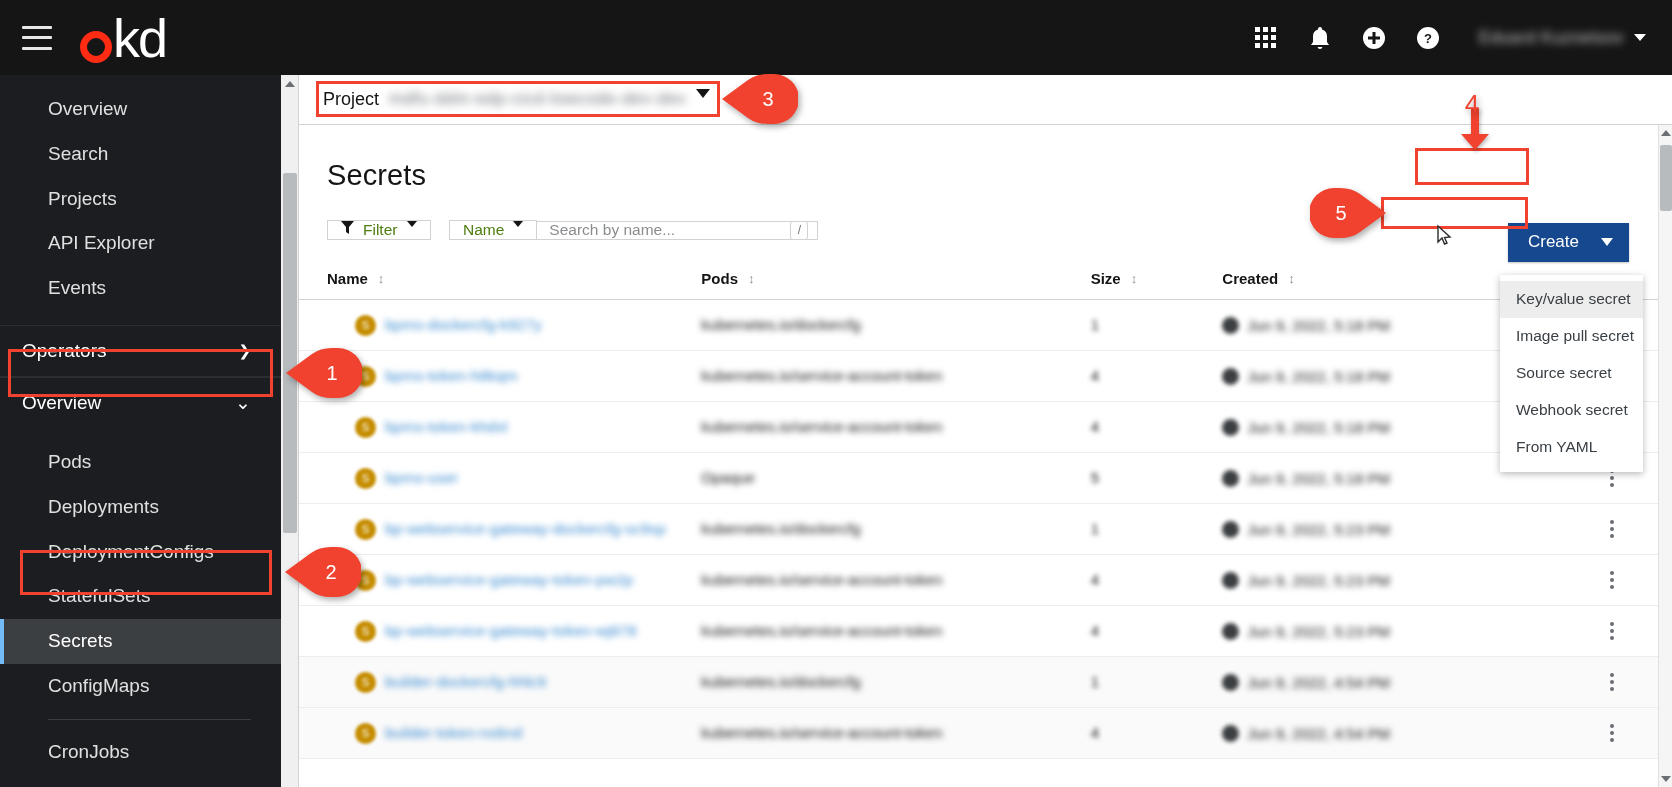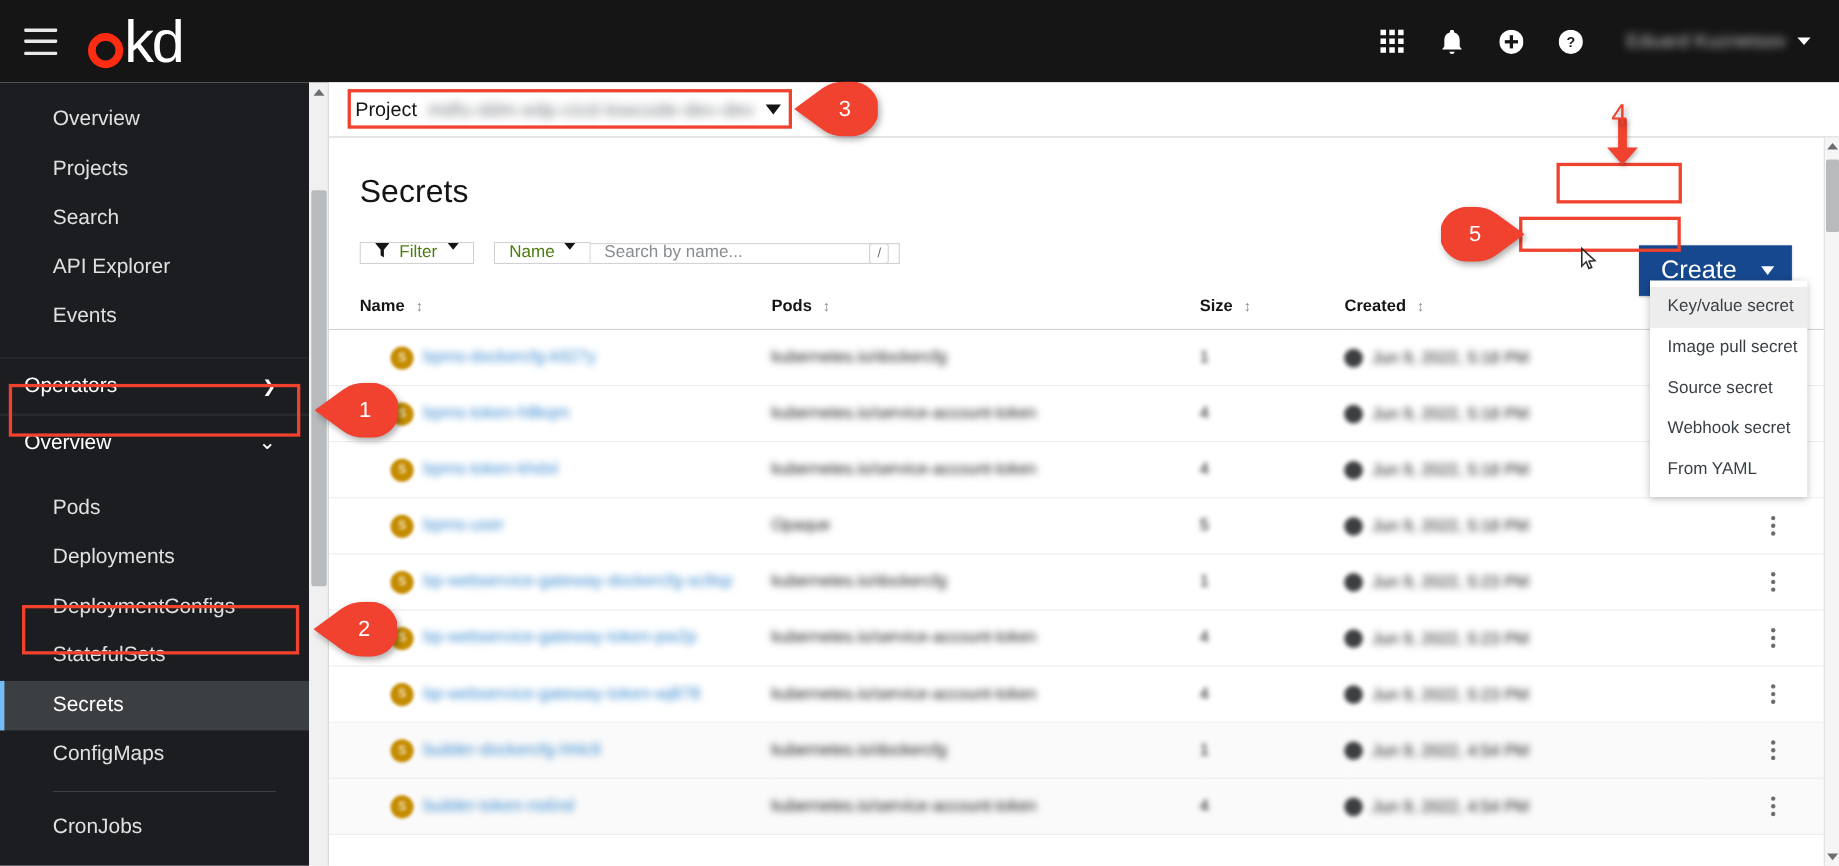--- a/index.html
+++ b/index.html
@@ -85,21 +85,21 @@
   
   .content {
     position: absolute; top: 75px; left: 299px; width: 1373px; height: 712px;
     background: #fff;
   }
   .project-bar {
     height: 50px; border-bottom: 1px solid #d2d2d2; display: flex; align-items: center;
     padding-left: 16px; background: #fff;
   }
   .project-select {
-    display: flex; align-items: center; gap: 10px; cursor: pointer;
+    display: flex; gap: 10px; cursor: pointer;
     padding: 5px 3px 5px 8px; min-width: 380px;
   }
   .project-label { font-size: 18px; color: #151515; }
   .project-value { font-size: 17px; color: #6a6e73; filter: blur(4.5px); flex: 1; user-select: none; letter-spacing: .5px; }
   .sel-caret { width: 0; height: 0; border-left: 7px solid transparent; border-right: 7px solid transparent; border-top: 9px solid #151515; }
 
   .page-body { position: relative; padding: 0 0 0 0; }
   .page-title {
     font-size: 29px; color: #151515; font-weight: 400;
     padding: 34px 0 0 28px; letter-spacing: .1px;
@@ -166,26 +166,26 @@
     background: #f5f5f5; border-left: 1px solid #e0e0e0;
   }
   .cs-thumb { position: absolute; left: 1px; top: 20px; width: 12px; height: 66px; background: #b8bbbe; border-radius: 2px; }
   .cs-arrow { position: absolute; left: 2px; width: 0; height: 0; border-left: 5px solid transparent; border-right: 5px solid transparent; }
   .cs-arrow.up { top: 5px; border-bottom: 6px solid #6a6e73; }
   .cs-arrow.dn { bottom: 5px; border-top: 6px solid #6a6e73; }
 
   
   .create-btn {
     position: absolute; top: 148px; right: 43px; background: #16488f; color: #fff;
-    font-size: 23px; border: none; padding: 9px 16px 10px 20px; cursor: pointer;
+    font-size: 17px; border: none; padding: 9px 16px 10px 20px; cursor: pointer;
     display: flex; align-items: center; gap: 22px; box-shadow: 0 1px 2px rgba(0,0,0,.25);
   }
   .create-caret { width: 0; height: 0; border-left: 6px solid transparent; border-right: 6px solid transparent; border-top: 8px solid #fff; }
   .create-menu {
-    position: absolute; top: 180px; right: 29px; width: 143px; background: #fff;
+    position: absolute; top: 200px; right: 29px; width: 143px; background: #fff;
     box-shadow: 0 2px 7px rgba(0,0,0,.28); padding: 6px 0 6px 0; z-index: 40;
   }
   .menu-item {
     padding: 9px 14px 10px 16px; font-size: 15.5px; color: #393f44; cursor: pointer;
     white-space: nowrap;
   }
   .menu-item.hl { background: #ededed; }
   .cursor-ptr {
     position: absolute; left: 1434px; top: 224px; z-index: 60; pointer-events: none;
   }
@@ -250,22 +250,22 @@
     <div class="user-wrap">
       <span class="username">Eduard Kuznetsov</span>
       <span class="caret-dn"></span>
     </div>
   </div>
 </div>
 
 <nav class="sidebar">
   <div style="height:12px"></div>
   <div class="nav-link"><span>Overview</span></div>
+  <div class="nav-link"><span>Search</span></div>
   <div class="nav-link"><span>Projects</span></div>
-  <div class="nav-link"><span>Search</span></div>
   <div class="nav-link"><span>API Explorer</span></div>
   <div class="nav-link"><span>Events</span></div>
 
   <div style="height:14px"></div>
   <div class="nav-section">
     <span>Operators</span>
     <span class="chev">❯</span>
   </div>
   <div class="nav-section" style="border-bottom:none">
     <span>Overview</span>

